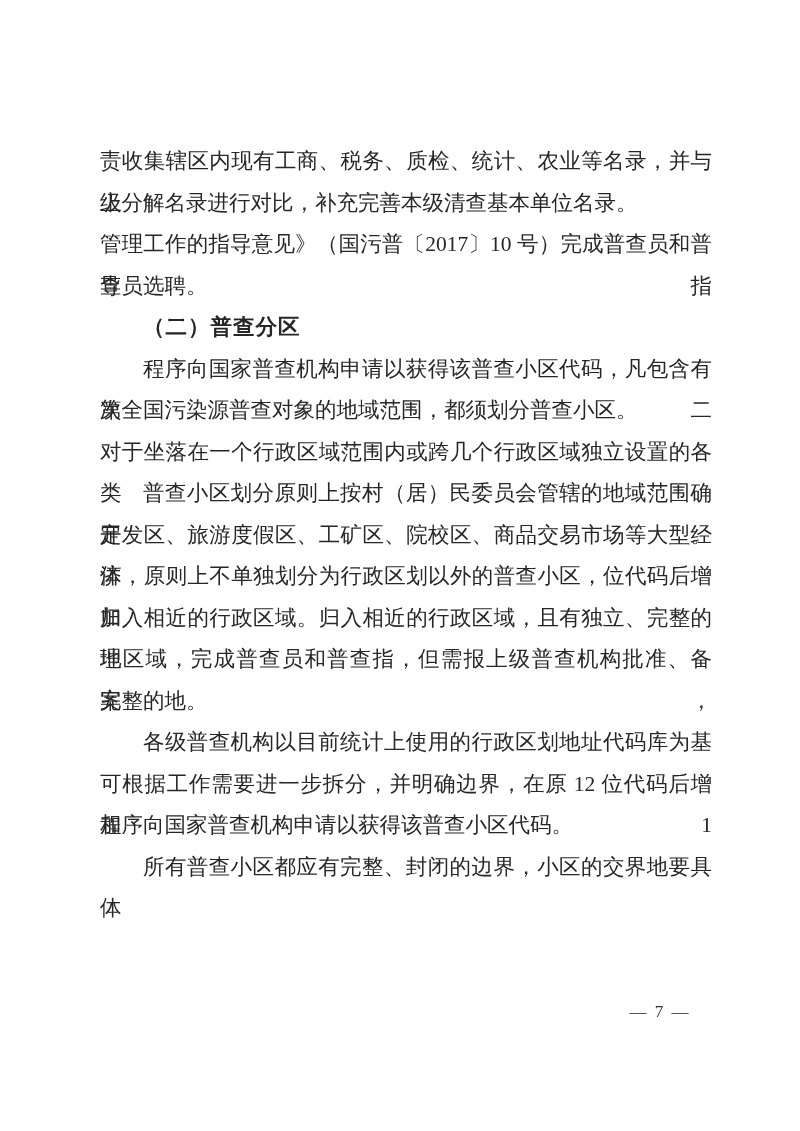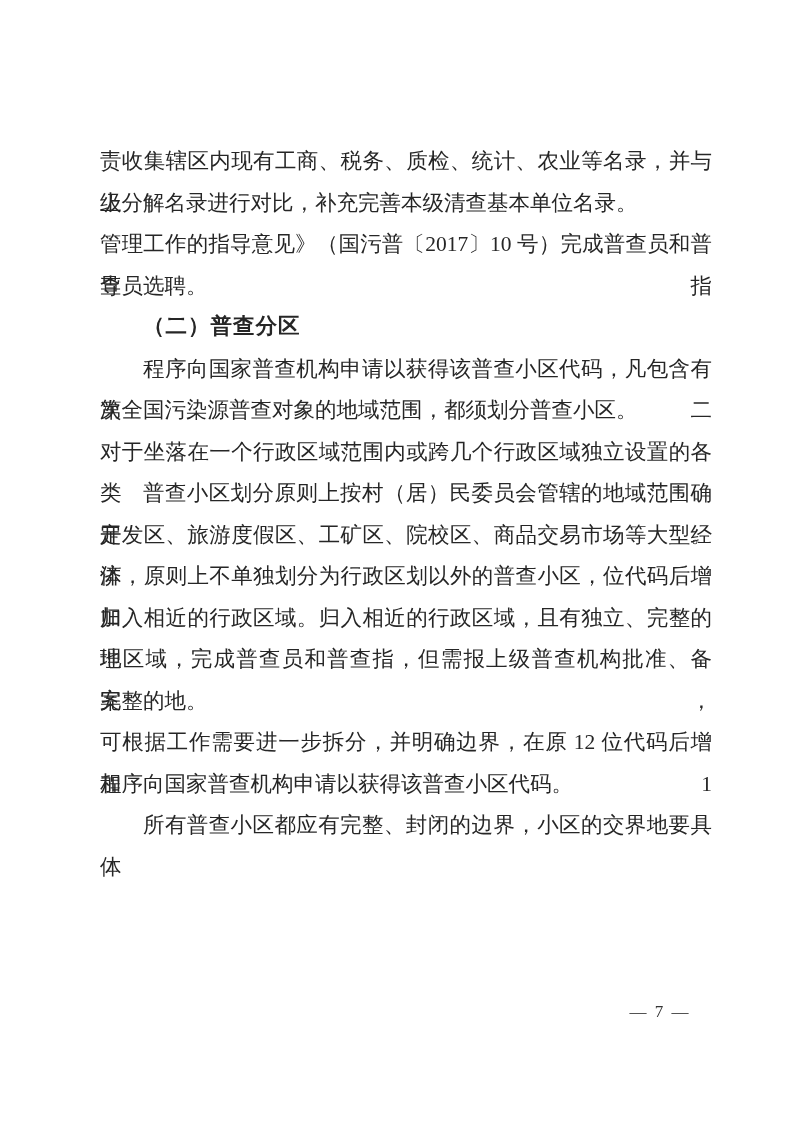--- a/index.html
+++ b/index.html
@@ -31,21 +31,21 @@
     text-align-last: left;
   }
   .line.jl {
     text-align-last: justify;
   }
   .line.indent {
     text-indent: 2em;
   }
   .line.heading {
     font-weight: bold;
-    font-family: Liberation Mono, monospace;
+    font-family: Liberation Serif, serif;
     letter-spacing: 1px;
   }
   .page-number {
     position: absolute;
     left: 610px;
     top: 1002px;
     width: 100px;
     text-align: center;
     font-size: 17px;
     letter-spacing: 2px;
@@ -65,19 +65,20 @@
     <div class="line indent heading">（二）普查分区</div>
     <div class="line indent jl">程序向国家普查机构申请以获得该普查小区代码，凡包含有第二</div>
     <div class="line">次全国污染源普查对象的地域范围，都须划分普查小区。</div>
     <div class="line jl">对于坐落在一个行政区域范围内或跨几个行政区域独立设置的各类</div>
     <div class="line indent jl">普查小区划分原则上按村（居）民委员会管辖的地域范围确定。</div>
     <div class="line jl">开发区、旅游度假区、工矿区、院校区、商品交易市场等大型经济</div>
     <div class="line jl">体，原则上不单独划分为行政区划以外的普查小区，位代码后增加</div>
     <div class="line jl">归入相近的行政区域。归入相近的行政区域，且有独立、完整的地</div>
     <div class="line jl">理区域，完成普查员和普查指，但需报上级普查机构批准、备案，</div>
     <div class="line">完整的地。</div>
+    <div class="line indent jl">各级普查机构以目前统计上使用的行政区划地址代码库为基</div>
     <div class="line jl">可根据工作需要进一步拆分，并明确边界，在原 12 位代码后增加 1</div>
     <div class="line">程序向国家普查机构申请以获得该普查小区代码。</div>
     <div class="line indent jl">所有普查小区都应有完整、封闭的边界，小区的交界地要具体</div>
   </div>
 
   <div class="page-number">— 7 —</div>
 </div>
 
 </body></html>

